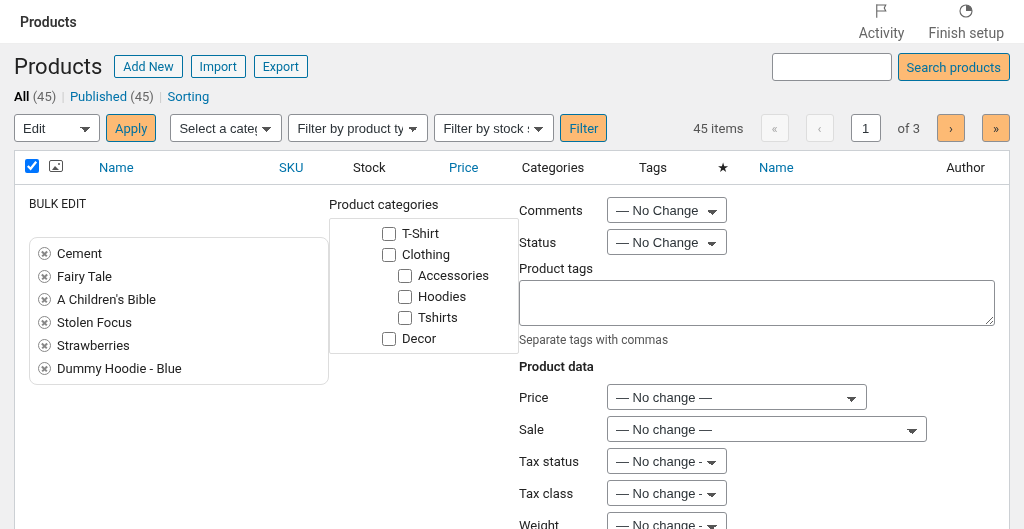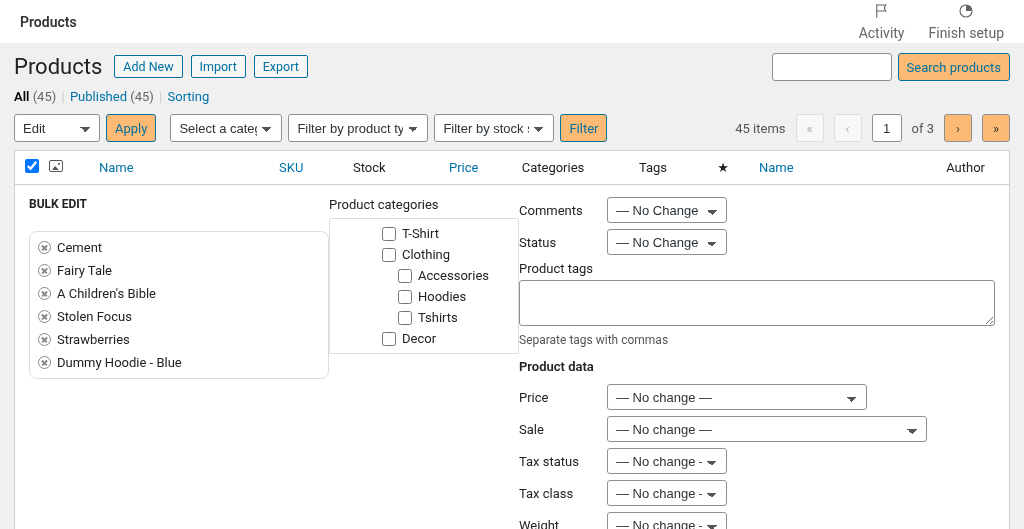--- a/index.html
+++ b/index.html
@@ -26,21 +26,21 @@
 
   
   .subsubsub { font-size: 13px; color: #666; margin-bottom: 10px; }
   .subsubsub .count { color: #666; }
   .subsubsub .current { font-weight: 600; color: #000; }
   .subsubsub .sep { color: #ccc; margin: 0 2px; }
 
   
   .tablenav { display: flex; justify-content: space-between; align-items: center; margin-bottom: 8px; }
   .tablenav-left { display: flex; gap: 6px; align-items: center; }
-  .tablenav-right { display: flex; align-items: center; gap: 10px; font-size: 13px; color: #555; }
+  .tablenav-right { display: flex; align-items: center; gap: 17px; font-size: 13px; color: #555; }
   select, .btn, input[type=text].searchbox, input.pagenum { border: 1px solid #8c8f94; background: #fff; color: #2c3338; border-radius: 3px; font-size: 13px; padding: 0 8px; height: 28px; }
   select { padding-right: 24px; appearance: none; -webkit-appearance: none; background-image: linear-gradient(45deg, transparent 50%, #555 50%), linear-gradient(135deg, #555 50%, transparent 50%); background-position: calc(100% - 14px) 12px, calc(100% - 9px) 12px; background-size: 5px 5px, 5px 5px; background-repeat: no-repeat; }
   .btn { display:inline-flex; align-items:center; cursor:pointer; border-color:#0071a1; color:#0071a1; background:#fdba74; }
   .btn.neutral { border-color:#8c8f94; color:#2c3338; }
   .btn.icon { width:28px; justify-content:center; padding:0;}
   .btn.disabled { color:#aaa; border-color:#ddd; background:#f7f7f7; cursor:default;}
   input.pagenum { width: 30px; text-align:center; }
 
   
   .search-row { display:flex; justify-content:flex-end; gap:6px; margin-bottom:8px; margin-top:-40px; }
@@ -65,21 +65,21 @@
   .thumb-icon { display:inline-block; width:14px; height:12px; border:1.5px solid #555; border-radius:2px; position:relative;}
   .thumb-icon::after { content:""; position:absolute; left:2px; top:5px; width:0;height:0;border-left:3px solid transparent;border-right:4px solid transparent;border-bottom:4px solid #555;}
   .thumb-icon::before { content:""; position:absolute; left:8px; top:2px; width:2px;height:2px;border-radius:50%;background:#555;}
   .star { color:#222; }
 
   
   .bulk-panel { background:#fff; border:1px solid #ccd0d4; padding:12px 14px 18px 14px; display:flex; gap:0; min-height:350px; }
   .bulk-col-1 { width:300px; }
   .bulk-col-2 { width:190px; }
   .bulk-col-3 { flex:1; }
-  .bulk-title { font-size:12px; font-weight:700; text-transform:uppercase; color:#222; margin-bottom:20px;}
+  .bulk-title { font-size:12px; font-weight:400; text-transform:uppercase; color:#222; margin-bottom:26px;}
   .sel-list { border:1px solid #ddd; border-radius:8px; padding:4px 0;}
   .sel-item { display:flex; align-items:center; gap:6px; padding:4px 8px; font-size:13px; color:#222;}
   .rm-icon { width:13px; height:13px; border:1.5px solid #888; border-radius:50%; position:relative; flex-shrink:0; cursor:pointer;}
   .rm-icon::before, .rm-icon::after { content:""; position:absolute; left:2px; top:5px; width:7px; height:1.5px; background:#888;}
   .rm-icon::before { transform:rotate(45deg);} .rm-icon::after { transform:rotate(-45deg);}
   .cat-sub { font-size:13px; color:#222; margin-bottom:6px;}
   .cat-list { border:1px solid #ddd; border-radius:2px; padding:4px 0;}
   .cat-item { display:flex; align-items:center; gap:6px; padding:3px 8px; font-size:13px; color:#222;margin-left:44px;}
   .cat-item input[type=checkbox]{ width:14px; height:14px;}
   .cat-item.indent { padding-left:24px;}

